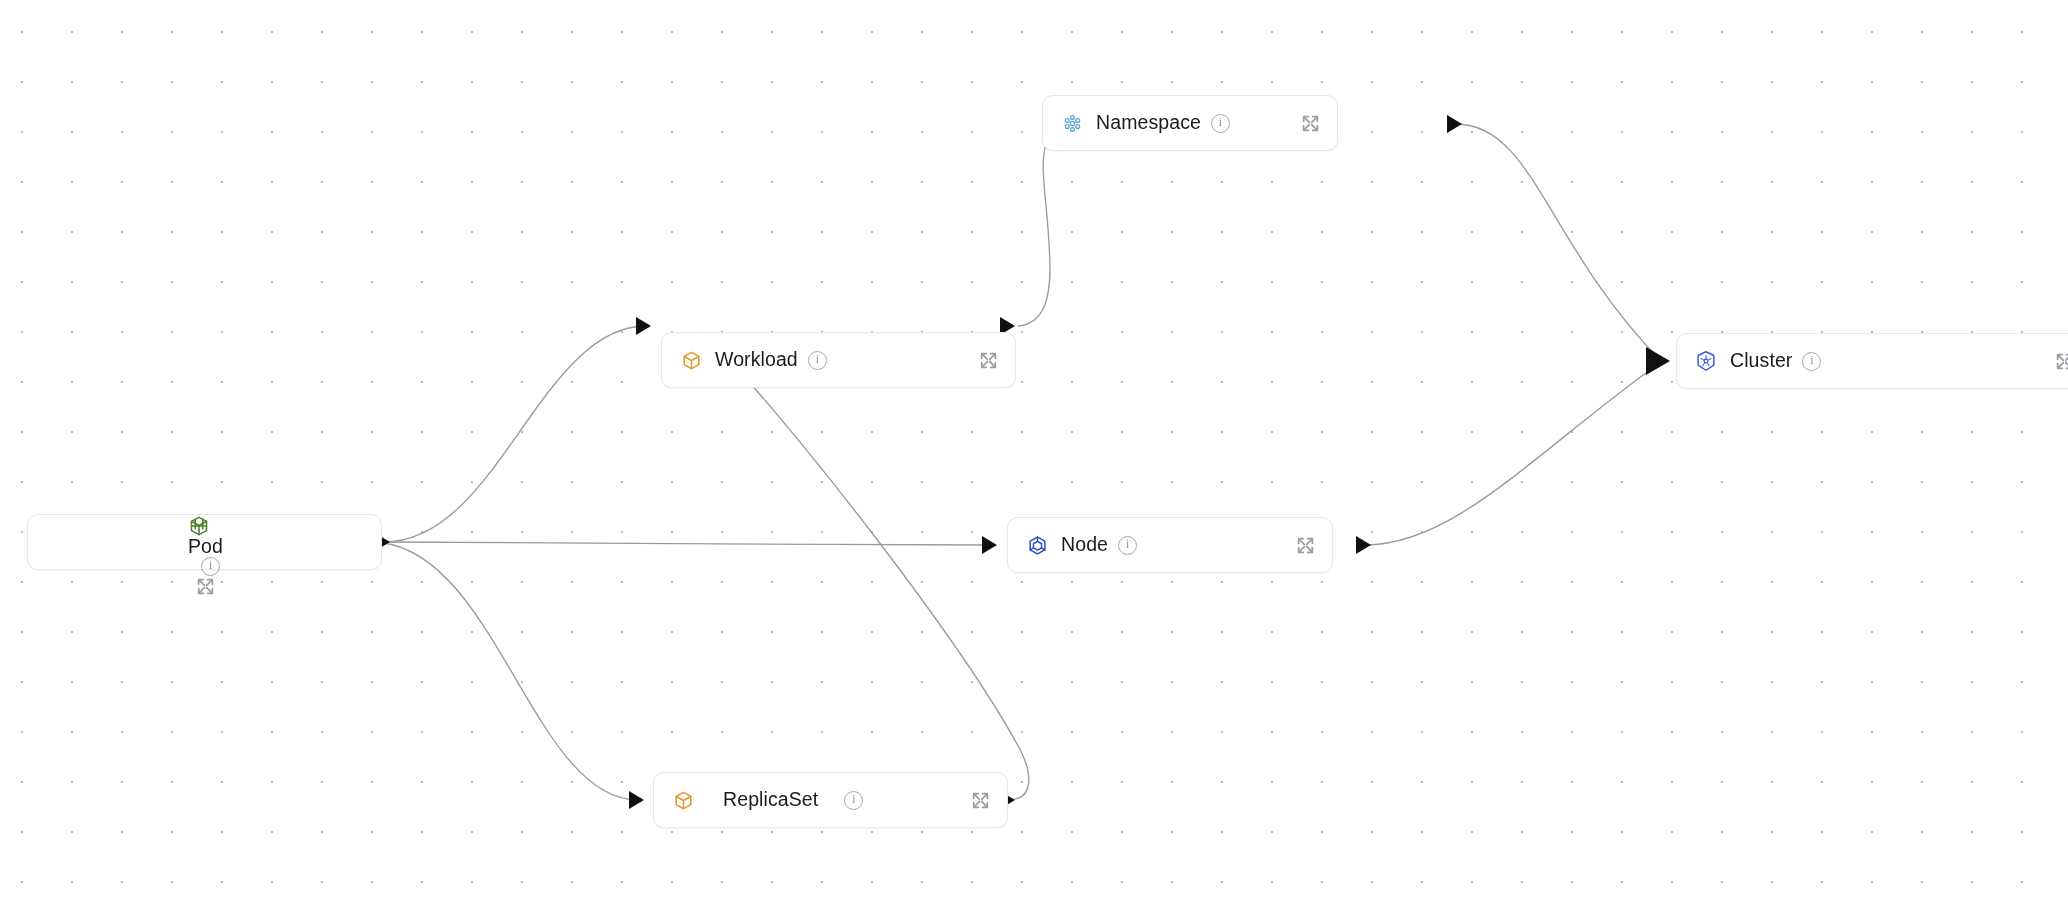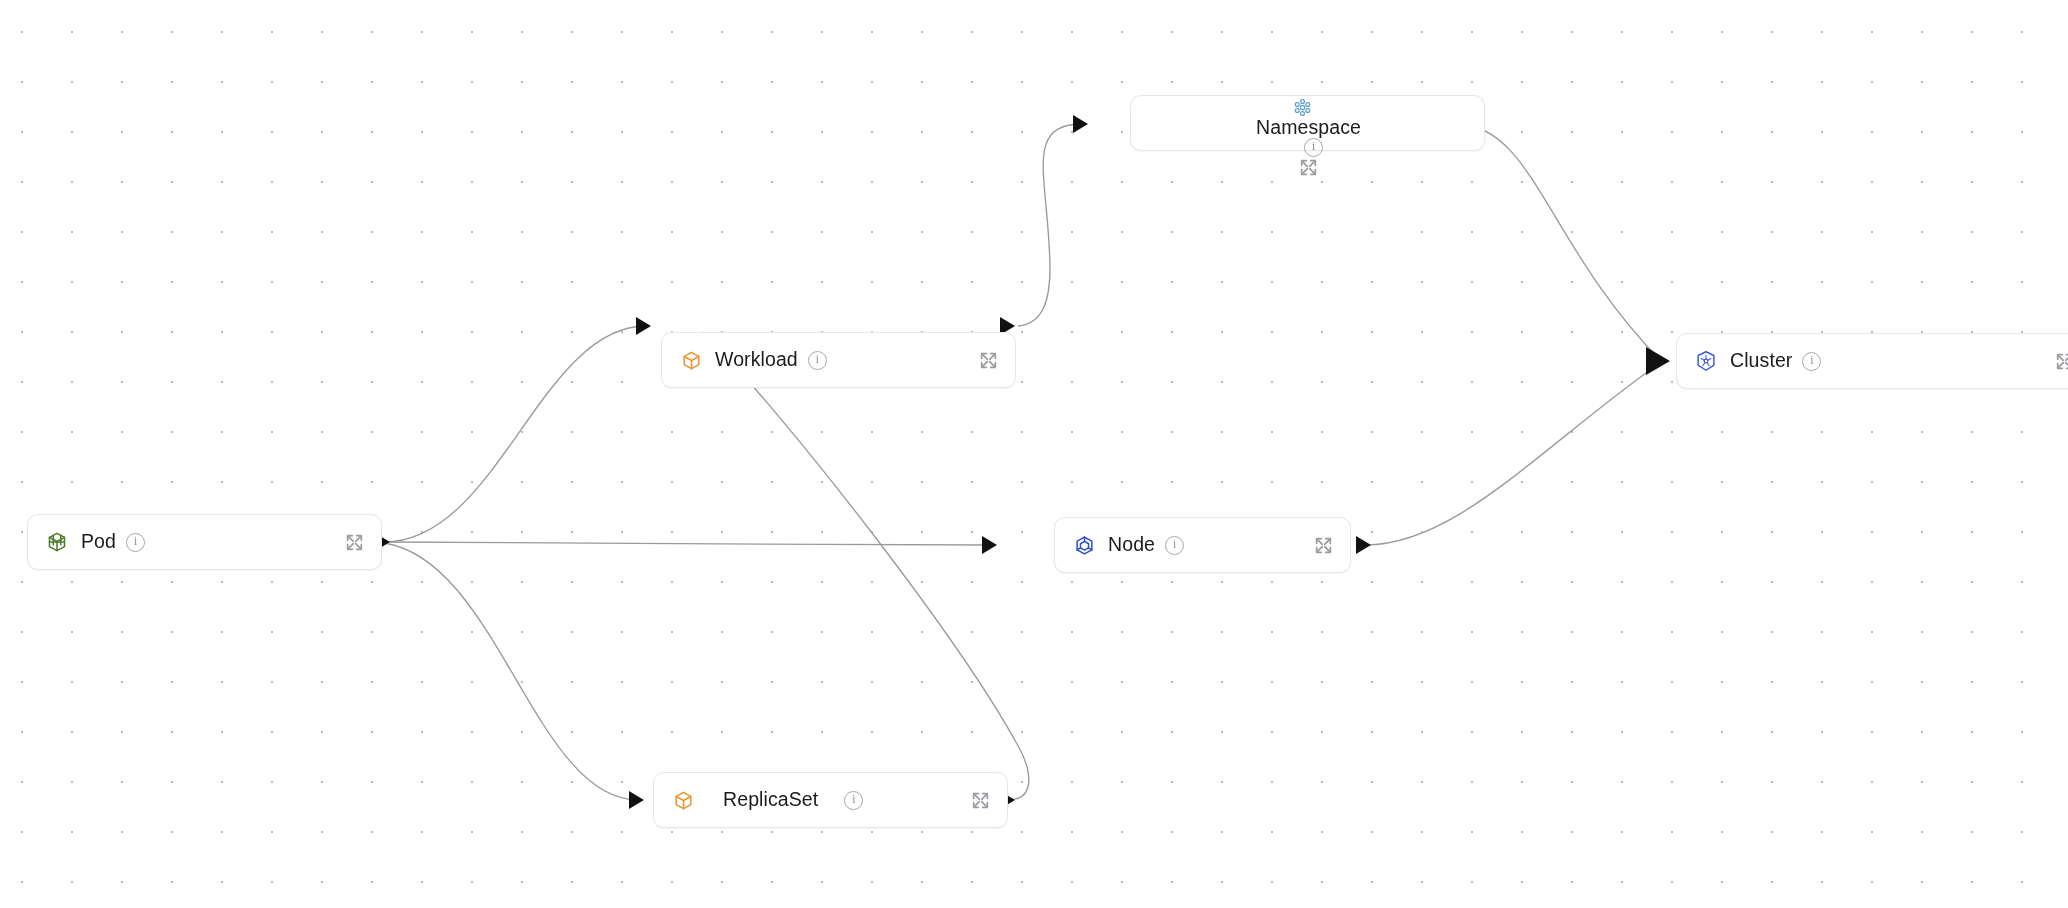--- a/index.html
+++ b/index.html
@@ -135,21 +135,21 @@
       <path d="M 629 791 L 644 800 L 629 809 Z"></path>
       <path d="M 1000 791 L 1015 800 L 1000 809 Z"></path>
       <path d="M 1073 115 L 1088 124 L 1073 133 Z"></path>
       <path d="M 1447 115 L 1462 124 L 1447 133 Z"></path>
       <path d="M 982 536 L 997 545 L 982 554 Z"></path>
       <path d="M 1356 536 L 1371 545 L 1356 554 Z"></path>
       <path d="M 1646 347 L 1670 361 L 1646 375 Z"></path>
     </g>
   </svg>
 
-  <div class="gnode" style="left:27px; top:514px; width:355px;">
+  <div class="gnode" style="left:27px; top:514px; width:355px;flex-direction:column;">
     <span class="node-icon">
       <svg width="22" height="22" viewBox="0 0 24 24" fill="none" stroke="#4f7d28" stroke-width="1.7" stroke-linecap="round" stroke-linejoin="round">
         <path d="M12 2.6 20.2 7v10L12 21.4 3.8 17V7z"></path>
         <path d="M3.8 7 12 11.4 20.2 7"></path>
         <path d="M12 11.4v10"></path>
         <path d="M7.9 4.8v10.1"></path>
         <path d="M16.1 4.8v10.1"></path>
         <path d="M3.9 12h16.2"></path>
       </svg>
     </span>
@@ -213,21 +213,21 @@
         <path d="M14.5 4.2h5.3v5.3"></path>
           <path d="M13.4 10.6l6.2-6.2"></path>
         <path d="M9.5 19.8H4.2v-5.3"></path>
           <path d="M10.6 13.4l-6.2 6.2"></path>
         <path d="M14.5 19.8h5.3v-5.3"></path>
           <path d="M13.4 13.4l6.2 6.2"></path>
       </svg>
     </span>
   </div>
 
-  <div class="gnode" style="left:1130px; top:95px; width:355px;flex-direction:column;">
+  <div class="gnode" style="left:1042px; top:95px; width:296px;">
     <span class="node-icon">
       <svg width="21" height="21" viewBox="0 0 24 24" fill="none" stroke="#5ba3d0" stroke-width="1.45">
         <circle cx="12" cy="12" r="2.5"></circle>
         <circle cx="12" cy="5.1" r="2.2"></circle>
         <circle cx="18" cy="8.5" r="2.2"></circle>
         <circle cx="18" cy="15.5" r="2.2"></circle>
         <circle cx="12" cy="18.9" r="2.2"></circle>
         <circle cx="6" cy="15.5" r="2.2"></circle>
         <circle cx="6" cy="8.5" r="2.2"></circle>
       </svg>
@@ -242,21 +242,21 @@
         <path d="M14.5 4.2h5.3v5.3"></path>
           <path d="M13.4 10.6l6.2-6.2"></path>
         <path d="M9.5 19.8H4.2v-5.3"></path>
           <path d="M10.6 13.4l-6.2 6.2"></path>
         <path d="M14.5 19.8h5.3v-5.3"></path>
           <path d="M13.4 13.4l6.2 6.2"></path>
       </svg>
     </span>
   </div>
 
-  <div class="gnode" style="left:1054px; top:517px; width:297px;">
+  <div class="gnode" style="left:1007px; top:517px; width:326px;">
     <span class="node-icon">
       <svg width="21" height="21" viewBox="0 0 24 24" fill="none" stroke="#2b4fc4" stroke-width="1.7" stroke-linecap="round" stroke-linejoin="round">
         <path d="M12 2.4 20.4 7v10L12 21.6 3.6 17V7z"></path>
         <path d="M12 7.4 16.6 10v4.6L12 17.2 7.4 14.6V10z"></path>
         <path d="M12 2.4v5"></path>
         <path d="M3.6 17 7.4 14.6"></path>
         <path d="M20.4 17 16.6 14.6"></path>
       </svg>
     </span>
     <span class="node-label">Node</span>

